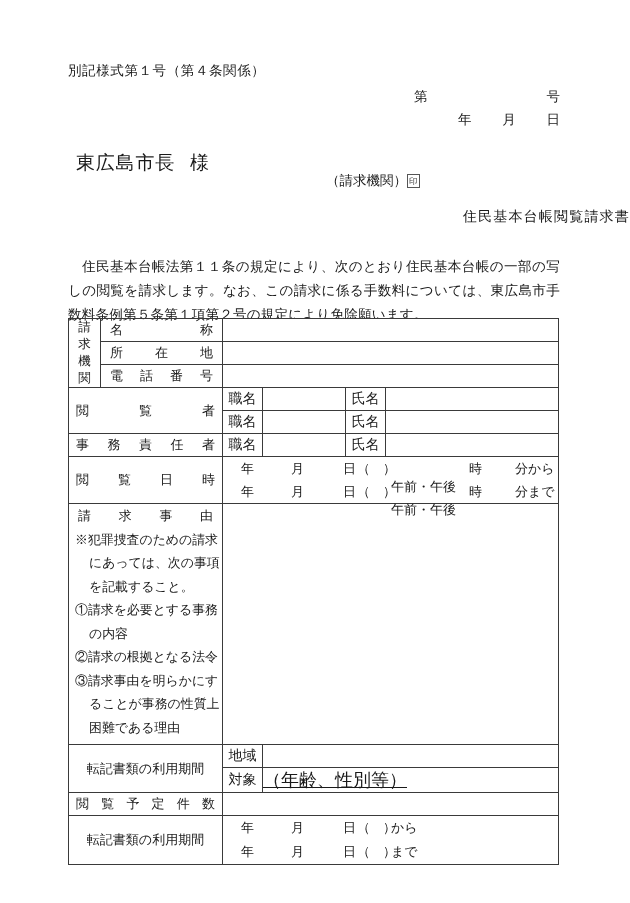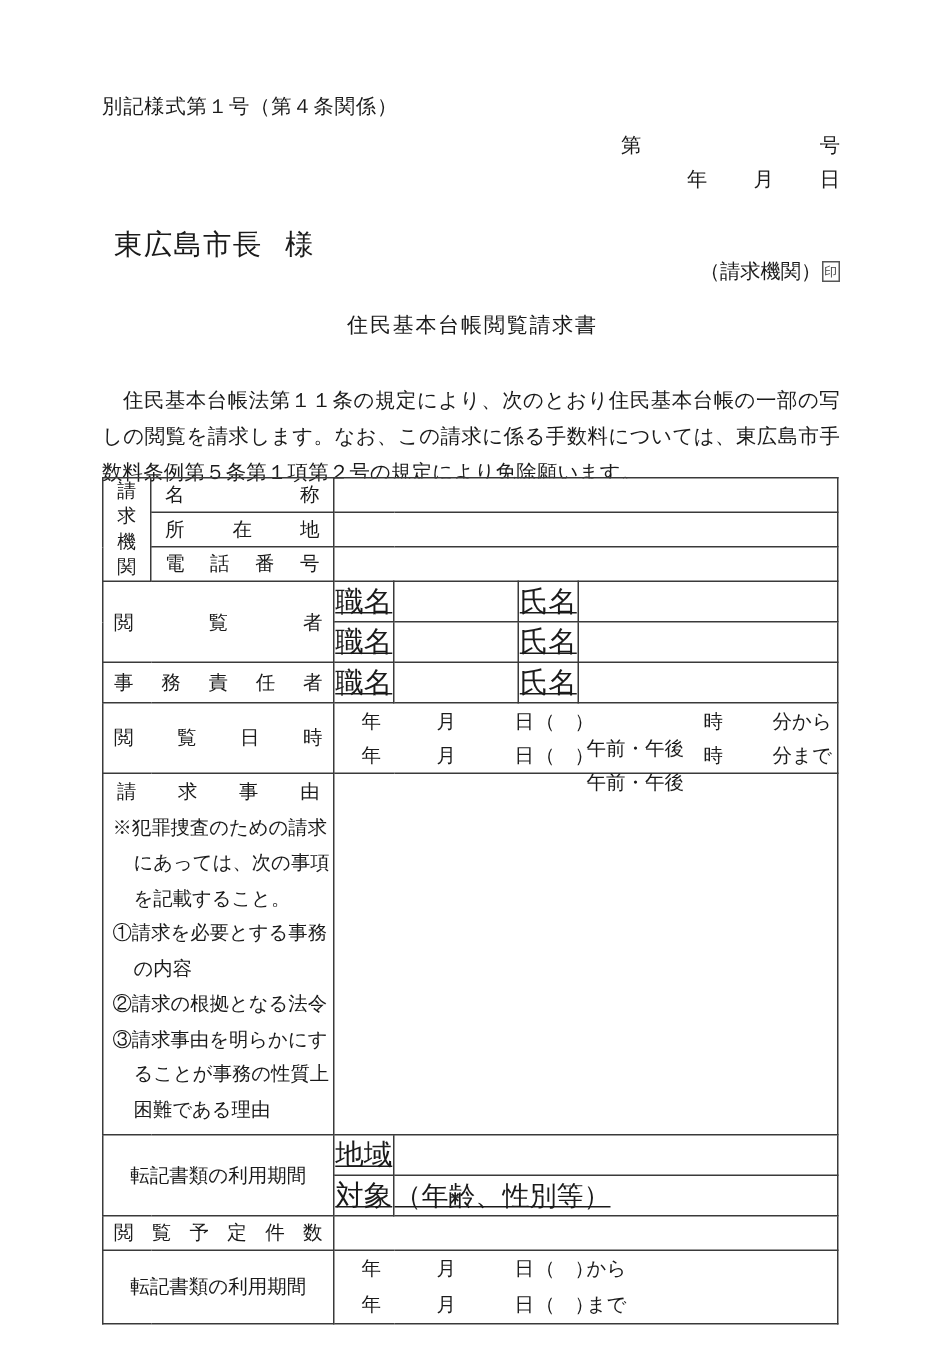--- a/index.html
+++ b/index.html
@@ -61,38 +61,38 @@
   }
   .addressee .sama { margin-left: 15px; }
 
   .agency-line {
     position: absolute;
     left: 326px;
     top: 172px;
     width: 234px;
     font-size: 13.5px;
     display: flex;
-    justify-content: flex-end;
+    justify-content: flex-start;
     align-items: center;
   }
   .seal-box {
     display: inline-block;
     border: 1px solid #555;
     font-size: 8.5px;
     line-height: 1;
     padding: 1.5px 1px 1.5px 1px;
     color: #444;
   }
 
   .doc-title {
     position: absolute;
     left: 0;
     top: 208px;
     width: 630px;
-    text-align: center;
+    text-align: right;
     font-size: 14px;
     letter-spacing: 1.2px;
   }
 
   .intro {
     position: absolute;
     left: 68px;
     top: 255px;
     width: 492px;
     font-size: 13.6px;
@@ -198,22 +198,21 @@
   .reason-inner .line { white-space: nowrap; }
   .reason-inner .indent1 { padding-left: 14px; }
   .reason-inner .jline {
     display: flex;
     justify-content: space-between;
     padding: 0 3px;
   }
 
   .sub-label {
     text-align: center;
-    font-size: 19px;
-    text-decoration: underline;
+    font-size: 14px;
   }
 </style>
 </head>
 <body>
 
 <div class="page">
 
   <div class="form-code">別記様式第１号（第４条関係）</div>
 
   <div class="doc-number-line">

